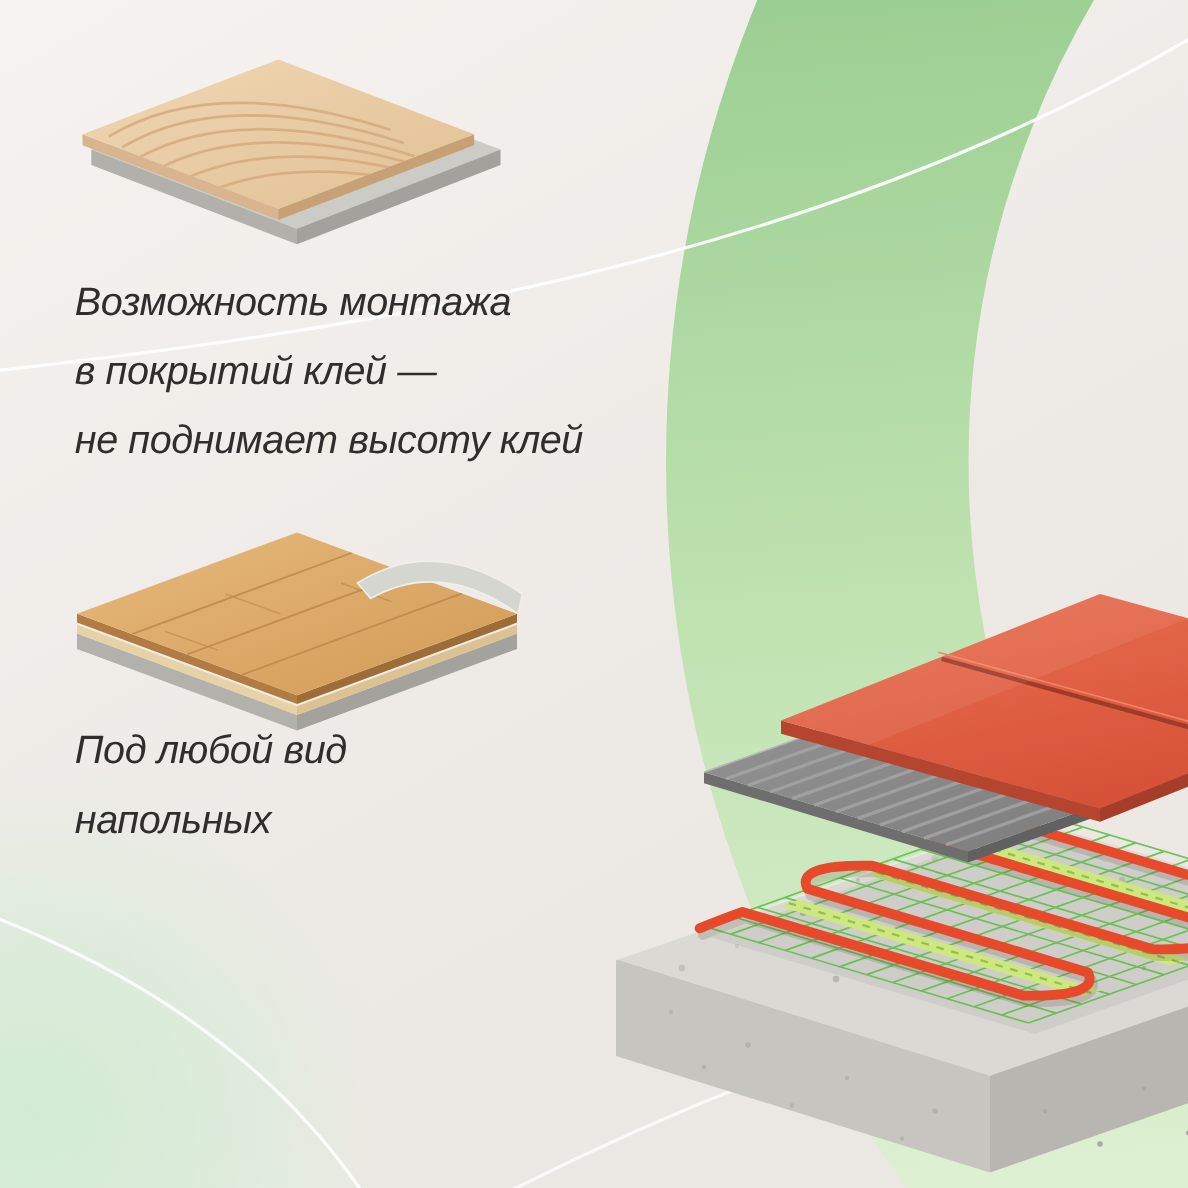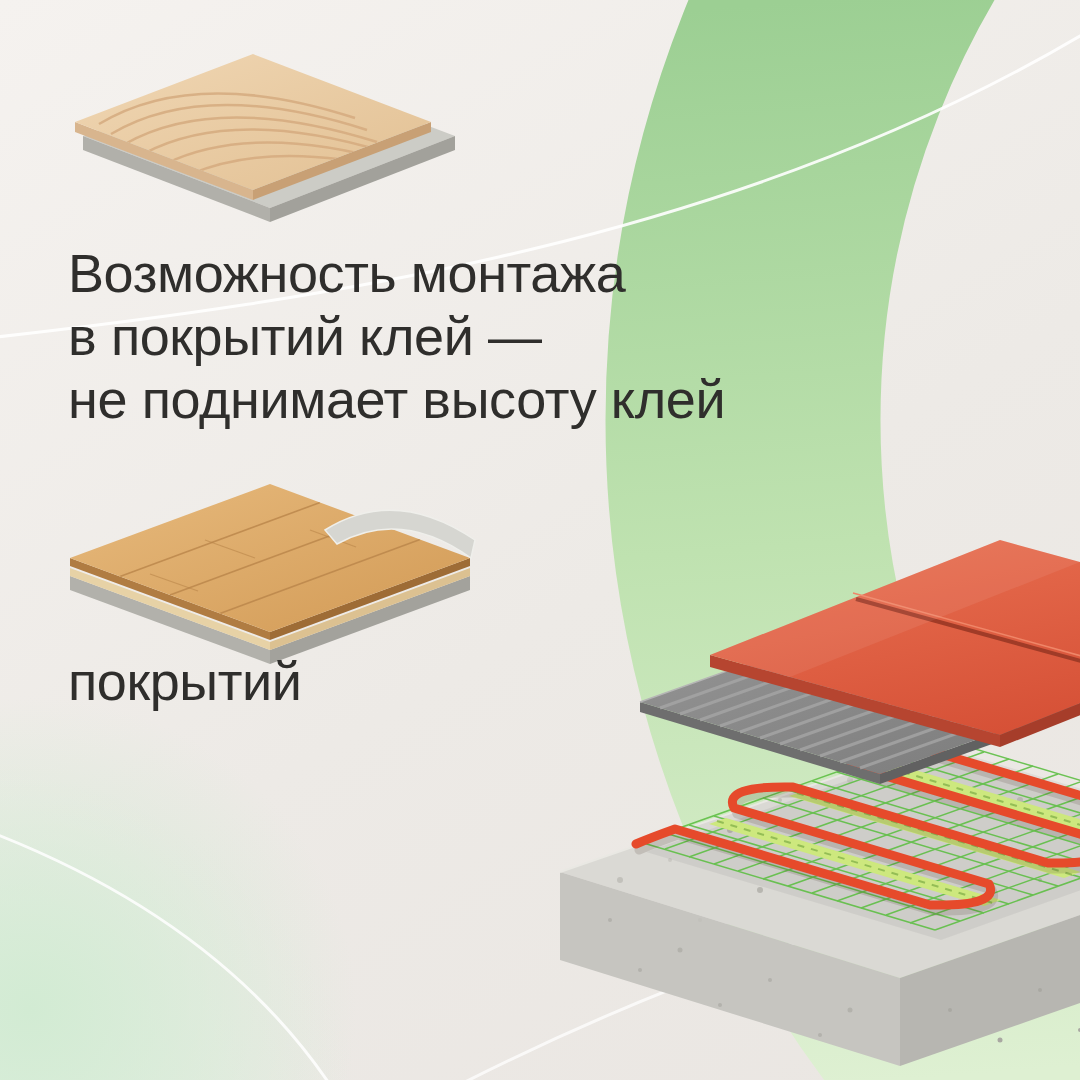--- a/index.html
+++ b/index.html
@@ -10,22 +10,22 @@
       radial-gradient(720px 620px at -70px 1130px, #dff2e0 0%, rgba(223,242,224,0) 60%),
       linear-gradient(150deg,#f5f2ef 0%,#edeae6 55%,#eae6e2 100%);
     font-family:"Liberation Sans", sans-serif;
   }
   .bg{position:absolute;left:0;top:0;}
   .illo{position:absolute;}
   .illo-tile{left:55px;top:48px;}
   .illo-wood{left:55px;top:478px;}
   .illo-heat{left:520px;top:450px;}
   .h{
-    position:absolute;color:#2f2e2c;font-size:54px;line-height:63px;
-    letter-spacing:-0.4px;font-weight:400;white-space:nowrap;
+    position:absolute;color:#2f2e2c;font-size:36px;line-height:63px;
+    letter-spacing:-0.4px;font-weight:400;white-space:nowrap;font-style:italic;
   }
   .h div{display:block;}
   .h1{left:68px;top:242px;}
   .h2{left:68px;top:650px;}
 </style>
 </head>
 <body>
 
 <div class="card">
 
@@ -107,21 +107,22 @@
         <path d="M 165 135.5 L 365 61.5" stroke-width="1.6" opacity="0.8"></path>
         <path d="M 150 62 l 50 18" stroke-width="1.3" opacity="0.6"></path>
         <path d="M 255 52 l 46 17" stroke-width="1.3" opacity="0.6"></path>
         <path d="M 95 96 l 48 17" stroke-width="1.3" opacity="0.6"></path>
       </g>
     </g>
     <path d="M 270 52 Q 340 8 420 62 L 416 80 Q 346 30 282 66 Z" fill="#d6d6d1" stroke="#efefeb" stroke-width="1.5"></path>
   </svg>
 
   <div class="h h2">
-    <div>покрытий</div>
+    <div>Под любой вид</div>
+    <div>напольных</div>
   </div>
 
   <svg class="illo illo-heat" width="560" height="630" viewBox="0 0 560 630">
     <defs>
       <linearGradient id="tileRed" x1="0" y1="0" x2="0.6" y2="1">
         <stop offset="0" stop-color="#ea7253"></stop>
         <stop offset="1" stop-color="#d54f35"></stop>
       </linearGradient>
       <linearGradient id="ribGrad" x1="0" y1="0" x2="1" y2="1">
         <stop offset="0" stop-color="#969696"></stop>

